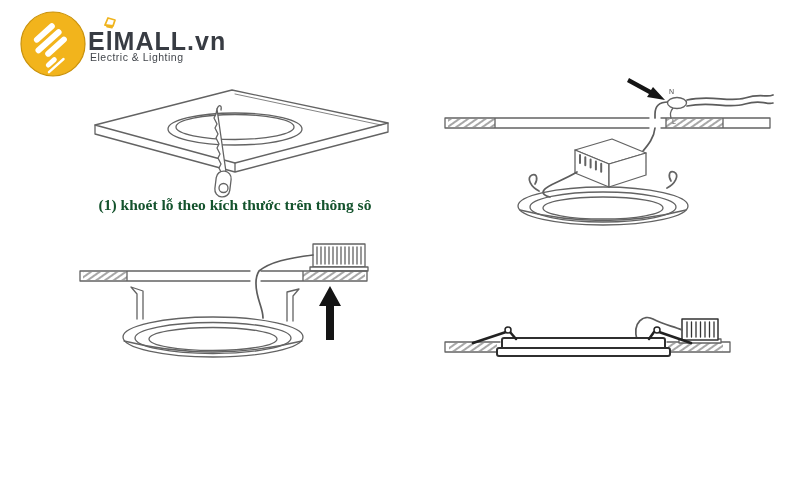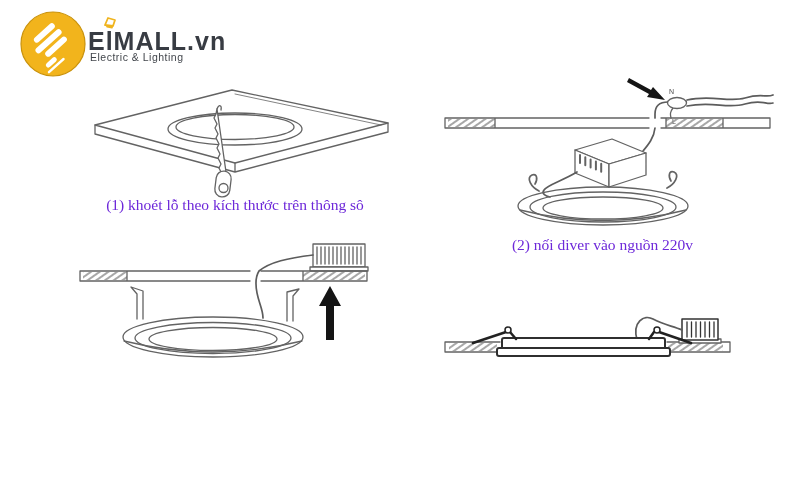--- a/index.html
+++ b/index.html
@@ -6,21 +6,21 @@
   .canvas{position:relative;width:800px;height:500px;background:#fff;overflow:hidden;
           font-family:"Liberation Sans",sans-serif;padding-left:24px;}
   .abs{position:absolute;}
   
   .brand{position:absolute;left:88px;top:27px;font-weight:700;font-size:25px;
          letter-spacing:1px;color:#383c43;}
   .tagline{position:absolute;left:90px;top:51px;font-weight:400;font-size:10.5px;
            letter-spacing:.5px;color:#42464c;}
   
   .cap{position:absolute;text-align:center;font-family:"Liberation Serif",serif;
-       font-weight:400;font-size:15.5px;color:#6d28d9;white-space:nowrap;}
+       font-weight:700;font-size:15.5px;color:#14532d;white-space:nowrap;}
   svg{display:block;}
   .ln{fill:none;stroke:#636363;stroke-width:1.3;stroke-linecap:round;stroke-linejoin:round;}
   .lnw{fill:#fff;stroke:#636363;stroke-width:1.3;stroke-linecap:round;stroke-linejoin:round;}
   .wire{fill:none;stroke:#5c5c5c;stroke-width:1.7;stroke-linecap:round;}
   .bold-ln{fill:#fff;stroke:#2f2f2f;stroke-width:2;stroke-linejoin:round;}
   .clip4{fill:none;stroke:#222;stroke-width:2.5;stroke-linecap:round;}
   .wlabel{font-family:"Liberation Sans",sans-serif;font-size:7px;fill:#4a4a4a;}
 </style>
 </head>
 <body>
@@ -101,21 +101,20 @@
       <ellipse class="ln" cx="163" cy="131" rx="85" ry="19"></ellipse>
       <ellipse class="ln" cx="163" cy="132" rx="73" ry="15"></ellipse>
       <ellipse class="ln" cx="163" cy="133" rx="60" ry="11"></ellipse>
       <path class="ln" d="M80,135 Q163,156 246,135"></path>
     </g>
     <g>
       <path class="ln" style="stroke-width:1.7" d="M99,116 C91,112 86,103 92,100 C97,98 98,104 95,109"></path>
       <path class="ln" style="stroke-width:1.7" d="M227,113 C235,109 240,100 234,97 C229,95 228,101 231,106"></path>
     </g>
   </svg>
-  <div class="cap" style="left:430px;top:236px;width:345px">(2) nối diver vào nguồn 220v</div>
 
   <svg class="abs" style="left:60px;top:230px" width="330" height="135" viewBox="0 0 330 135">
     <defs>
       <pattern id="h3" width="5" height="5" patternUnits="userSpaceOnUse" patternTransform="rotate(55)">
         <line x1="2" y1="0" x2="2" y2="5" stroke="#8a8a8a" stroke-width="1.5"></line>
       </pattern>
     </defs>
     <g>
       <rect class="lnw" x="253" y="14" width="52" height="23"></rect>
       <path class="ln" d="M257,17 V34 M261,17 V34 M265,17 V34 M269,17 V34 M273,17 V34 M277,17 V34

